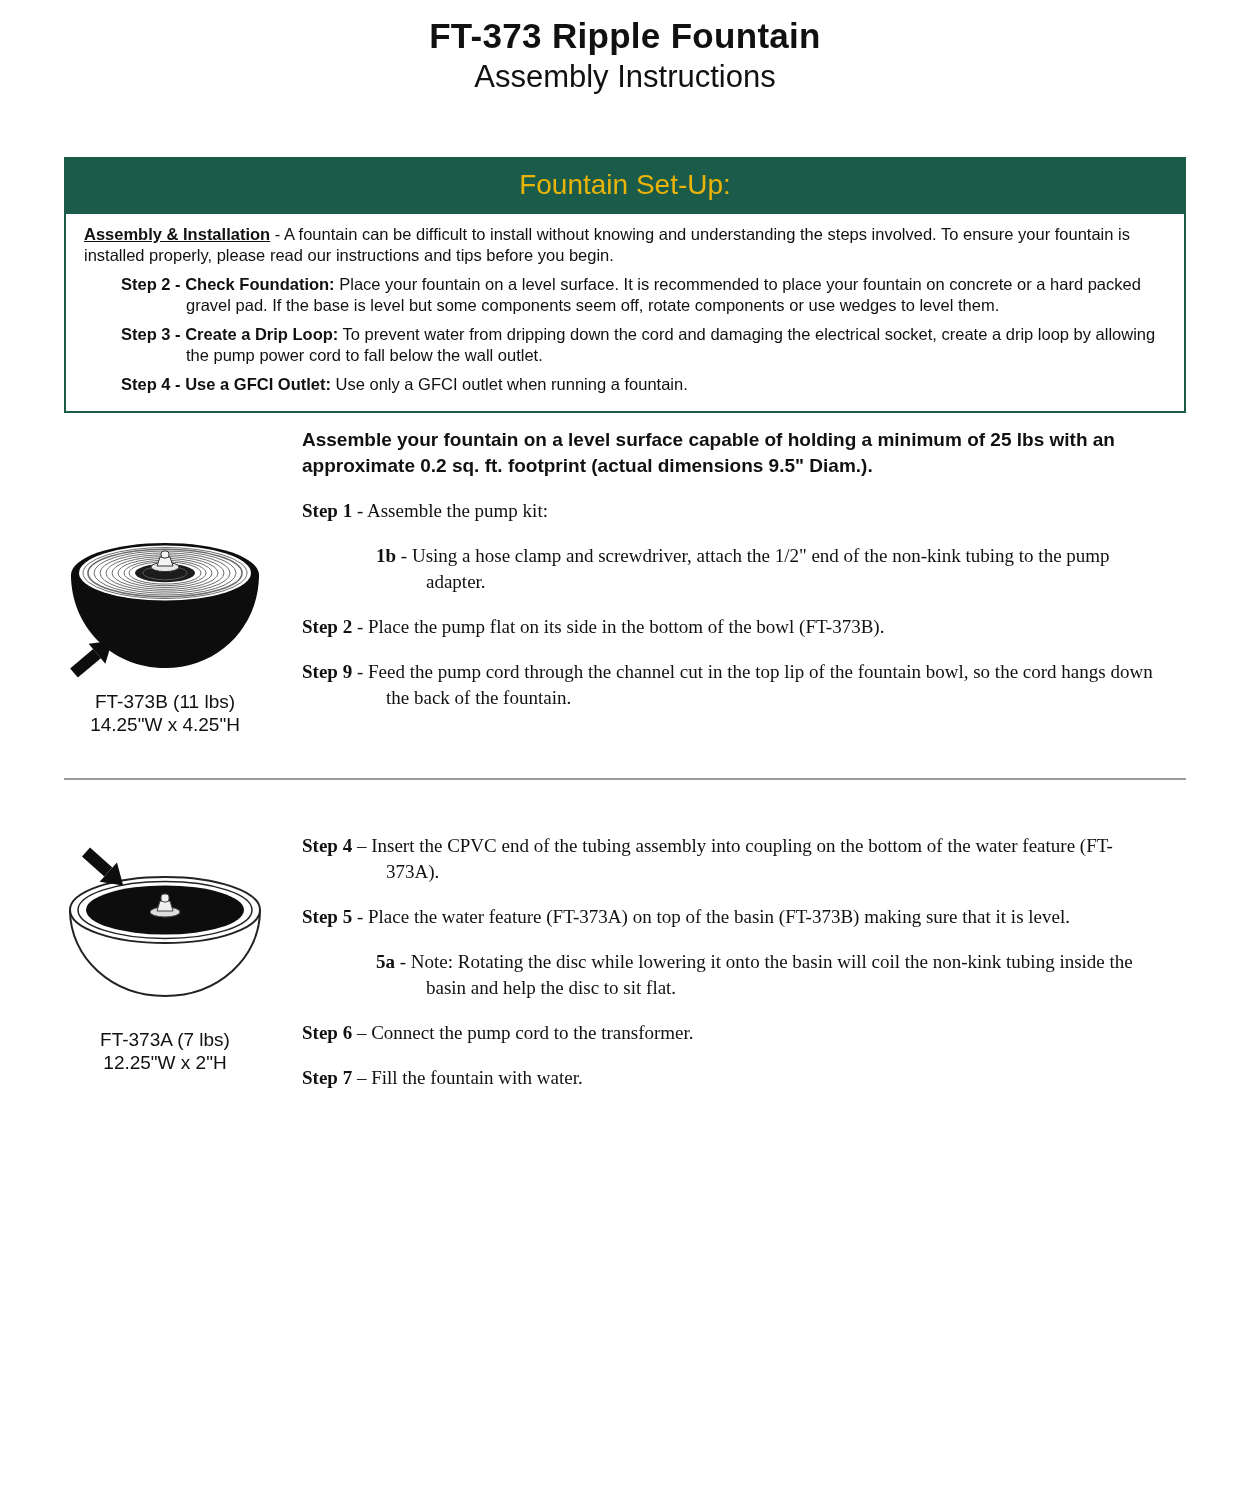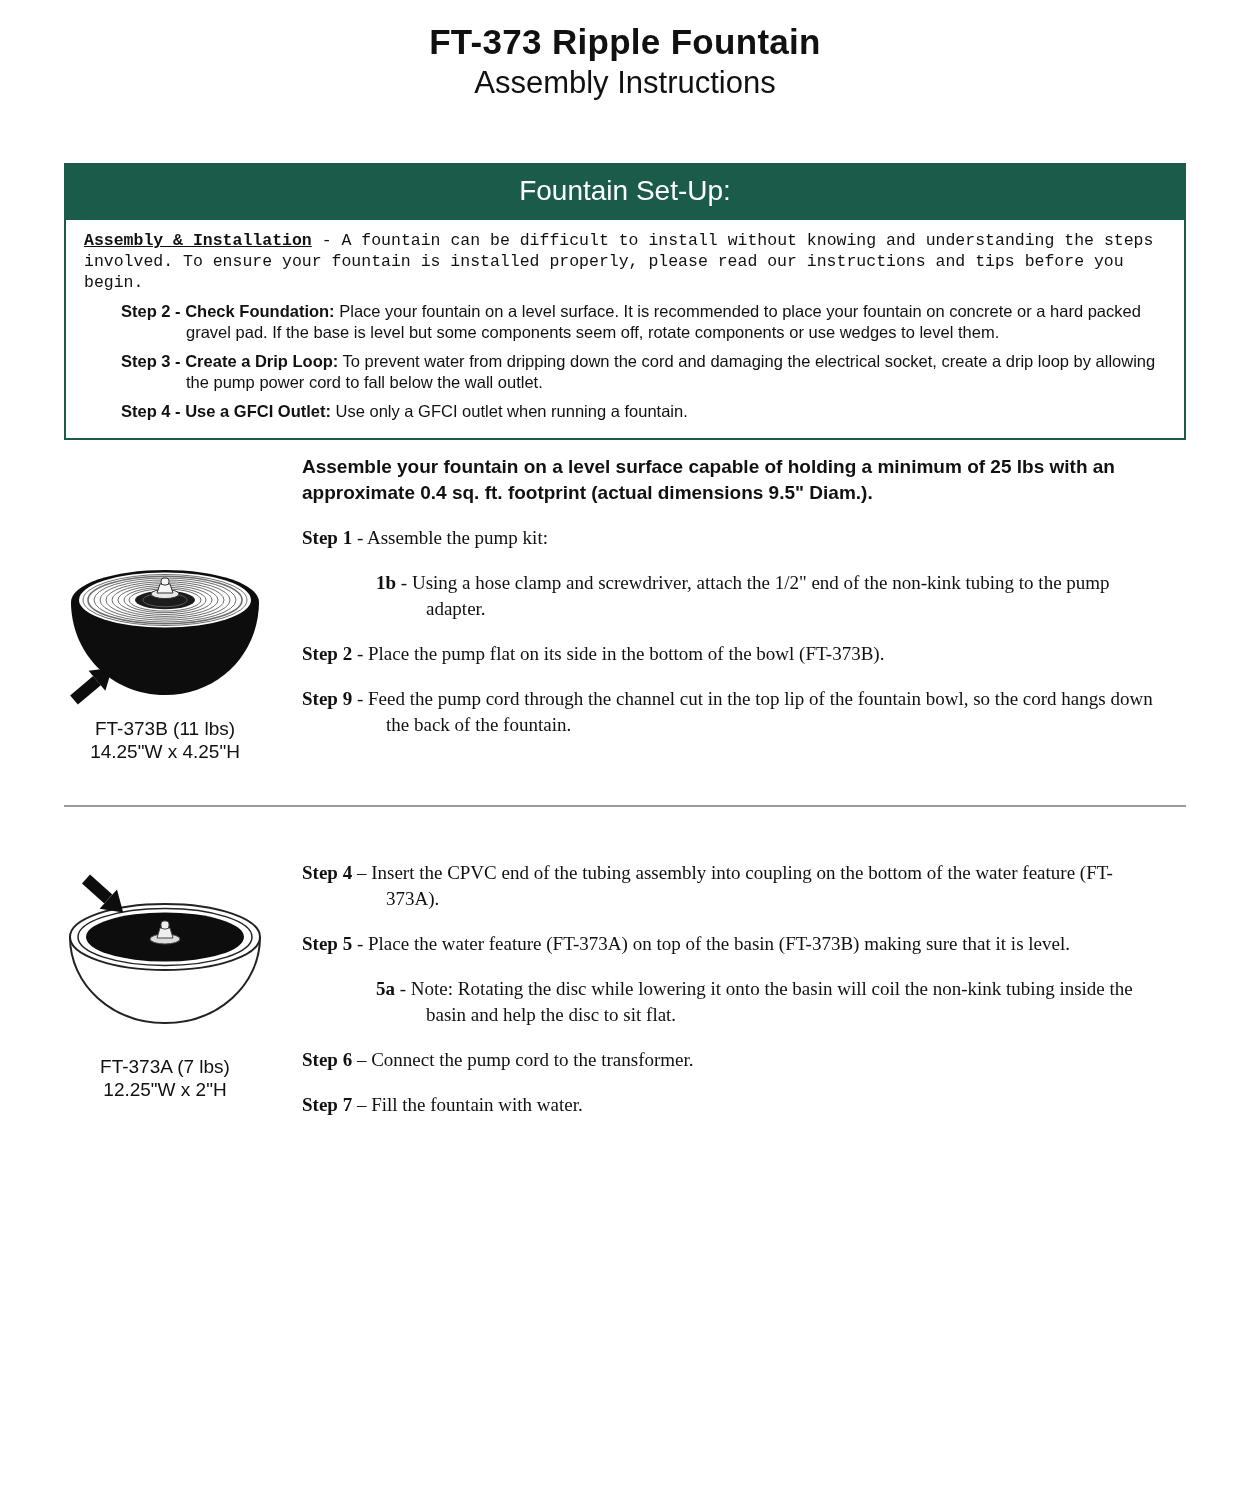--- a/index.html
+++ b/index.html
@@ -3,31 +3,31 @@
 <meta charset="utf-8">
 <style>
   * { box-sizing: border-box; }
   html, body { margin: 0; padding: 0; }
   body {
     width: 1250px; height: 1500px;
     background: #ffffff;
     color: #111;
     font-family: "Liberation Sans", "DejaVu Sans", sans-serif;
   }
-  .doc-header { text-align: center; padding-top: 22px; }
+  .doc-header { text-align: center; padding-top: 16px; }
   .doc-title { margin: 0; font-size: 35px; font-weight: bold; letter-spacing: .3px; }
   .doc-subtitle { margin: 3px 0 0; font-size: 31px; font-weight: normal; }
 
   .setup-box { margin: 62px 64px 0; border: 2px solid #1a5c49; }
   .setup-header {
-    background: #1a5c49; color: #ffffff; text-align: center;
+    background: #1a5c49; color: #eab308; text-align: center;
     font-size: 28px; padding: 10px 0 13px; font-weight: normal;
   }
   .setup-body { padding: 10px 20px 16px 18px; font-size: 16.5px; line-height: 21px; }
-  .intro { margin: 0; font-family: Liberation Mono, monospace; }
+  .intro { margin: 0; }
   .intro-label { font-weight: bold; text-decoration: underline; }
   .sstep { margin: 8px 0 0; padding-left: 102px; text-indent: -65px; }
   .b { font-weight: bold; }
 
   .main { margin: 14px 64px 0 40px; }
   .row { display: grid; grid-template-columns: 250px 1fr; column-gap: 12px; }
   .figcol { text-align: center; }
   .figcol.first { padding-top: 96px; }
   .figcol.second { padding-top: 26px; }
   .figcap { font-size: 19px; line-height: 23px; margin-top: 8px; }
@@ -91,21 +91,21 @@
           <polygon points="30,-13 30,13 50,0"></polygon>
         </g>
       </svg>
       <figcaption class="figcap">
         <div>FT-373B (11 lbs)</div>
         <div>14.25"W x 4.25"H</div>
       </figcaption>
     </figure>
 
     <div class="steps">
-      <p class="lead">Assemble your fountain on a level surface capable of holding a minimum of 25 lbs with an approximate 0.4 sq. ft. footprint (actual dimensions 9.5" Diam.).</p>
+      <p class="lead">Assemble your fountain on a level surface capable of holding a minimum of 25 lbs with an approximate 0.2 sq. ft. footprint (actual dimensions 9.5" Diam.).</p>
       <p class="mstep"><span class="b">Step 1</span><span> - </span><span>Assemble the pump kit:</span></p>
       <p class="mstep sub"><span class="b">1b</span><span> - </span><span>Using a hose clamp and screwdriver, attach the 1/2" end of the non-kink tubing to the pump adapter.</span></p>
       <p class="mstep"><span class="b">Step 2</span><span> - </span><span>Place the pump flat on its side in the bottom of the bowl (FT-373B).</span></p>
       <p class="mstep last"><span class="b">Step 9</span><span> - </span><span>Feed the pump cord through the channel cut in the top lip of the fountain bowl, so the cord hangs down the back of the fountain.</span></p>
     </div>
   </div>
 
   <hr class="divider">
 
   <div class="row">

